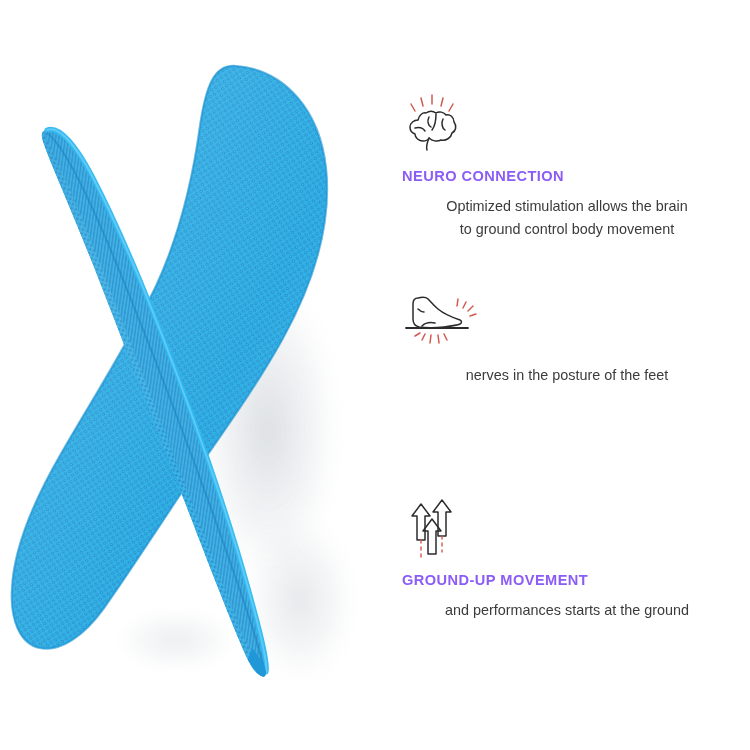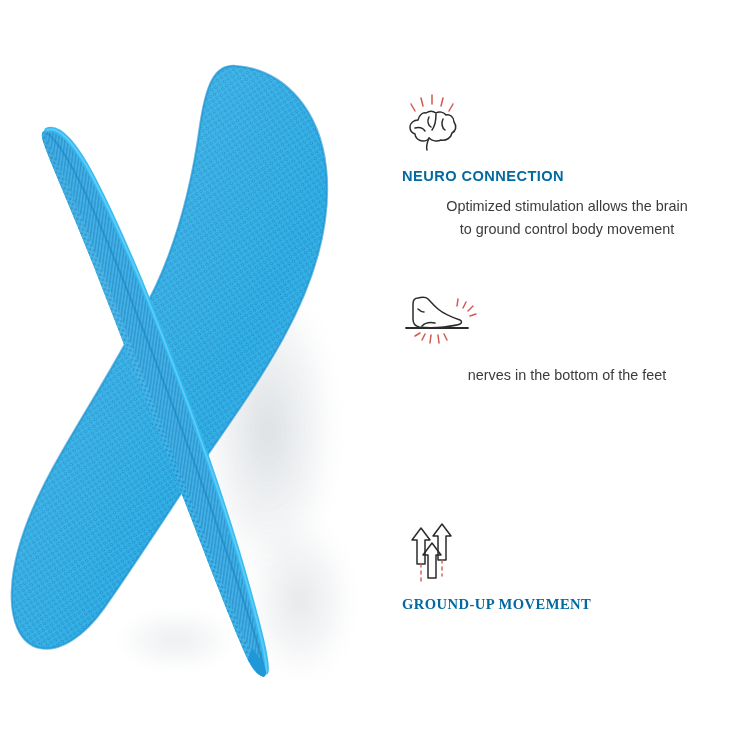--- a/index.html
+++ b/index.html
@@ -33,34 +33,34 @@
     width:348px; height:750px;
   }
 
   .feature-block{
     position:absolute;
     left:0;
     width:330px;
   }
   .feature-block.b1{ top:92px; }
   .feature-block.b2{ top:288px; }
-  .feature-block.b3{ top:520px;font-family:Liberation Serif, serif; }
+  .feature-block.b3{ top:496px; }
 
   .feature-icon{
     height:62px;
     margin-bottom:14px;
     display:block;
   }
   .feature-icon svg{ display:block; }
 
   .feature-title{
     font-size:14.6px;
     font-weight:bold;
     letter-spacing:0.45px;
-    color:#0369a1;
+    color:#8b5cf6;
     line-height:1.2;
     margin-bottom:9px;
     white-space:nowrap;
   }
 
   .feature-desc{
     font-size:14.4px;
     font-weight:normal;
     color:#3b3b3b;
     line-height:1.62;
@@ -288,21 +288,21 @@
             <line x1="56" y1="11" x2="55" y2="18"></line>
             <line x1="20" y1="52" x2="23" y2="46"></line>
             <line x1="28" y1="55" x2="29" y2="47"></line>
             <line x1="37" y1="55" x2="36" y2="47"></line>
             <line x1="45" y1="52" x2="42" y2="46"></line>
             <line x1="13" y1="48" x2="18" y2="45"></line>
           </g>
         </svg>
       </div>
       <div class="feature-desc">
-        <span class="line">nerves in the bottom of the feet</span>
+        <span class="line">nerves in the posture of the feet</span>
       </div>
     </div>
 
     <div class="feature-block b3">
       <div class="feature-icon">
         <svg width="66" height="64" viewBox="0 0 66 64" xmlns="http://www.w3.org/2000/svg">
           <g fill="none" stroke="#2b2b2b" stroke-width="1.5" stroke-linecap="round" stroke-linejoin="round">
 
             <path d="M10,20 L19,8 L28,20 L23,20 L23,44 L15,44 L15,20 Z"></path>
 
@@ -311,17 +311,18 @@
             <path d="M21,35 L30,23 L39,35 L34,35 L34,58 L26,58 L26,35 Z"></path>
           </g>
           <g stroke="#d25a52" stroke-width="1.4" stroke-linecap="round" stroke-dasharray="3 4">
             <line x1="19" y1="44" x2="19" y2="62"></line>
             <line x1="40" y1="40" x2="40" y2="56"></line>
           </g>
         </svg>
       </div>
       <div class="feature-title">GROUND-UP MOVEMENT</div>
       <div class="feature-desc">
+        <span class="line">and performances starts at the ground</span>
       </div>
     </div>
 
   </div>
 </div>
 
 </body></html>

